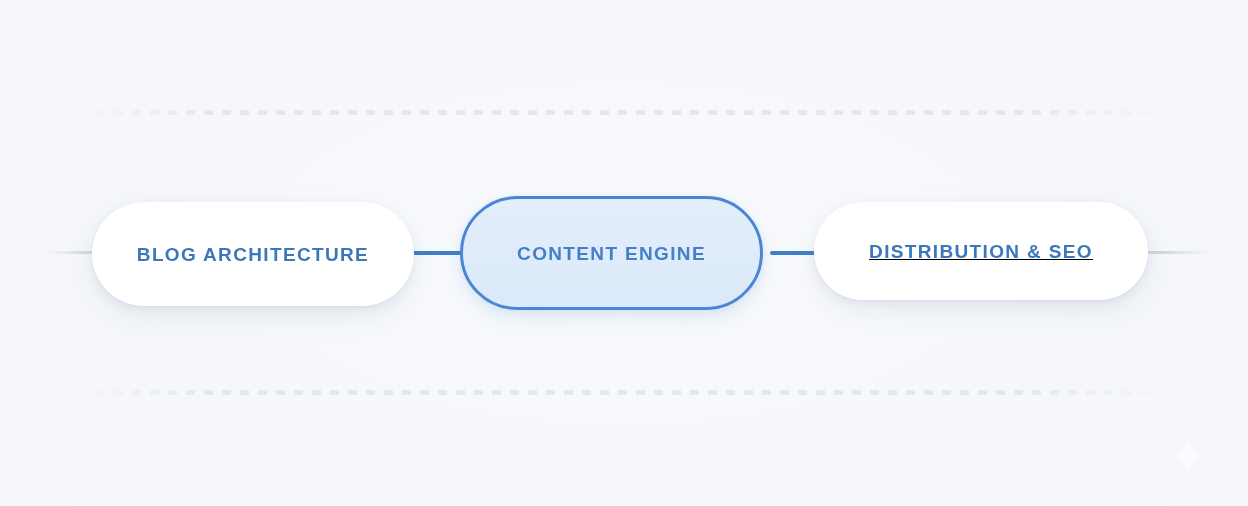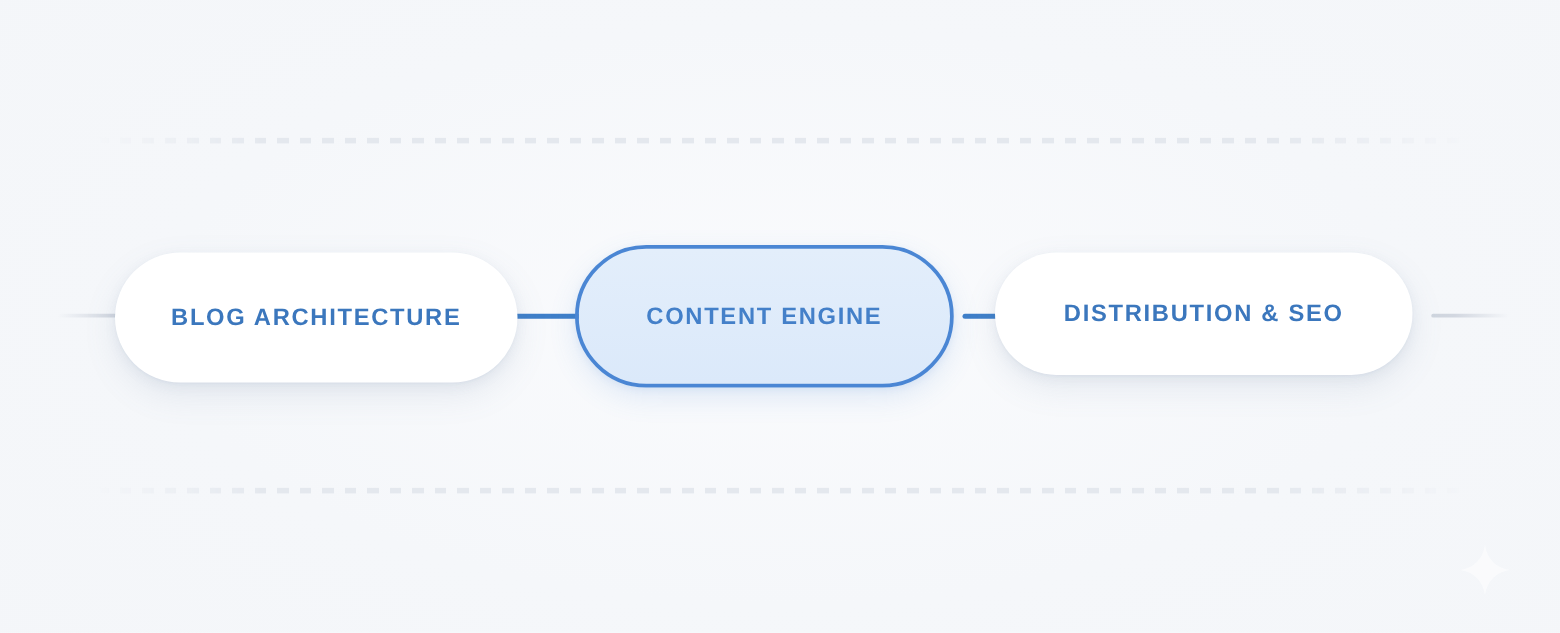--- a/index.html
+++ b/index.html
@@ -111,22 +111,22 @@
 
   #node-blog-architecture {
     left: 92px;  top: 202px;
     width: 322px; height: 104px;
   }
   #node-content-engine {
     left: 460px; top: 196px;
     width: 303px; height: 114px;
   }
   #node-distribution-seo {
-    left: 796px; top: 202px;
-    width: 334px; height: 98px;
+    left: 814px; top: 202px;
+    width: 334px; height: 98px; text-decoration: underline;
   }
 
   
   .sparkle {
     position: absolute;
     right: 38px;
     bottom: 28px;
     width: 44px;
     height: 44px;
     opacity: 0.55;

